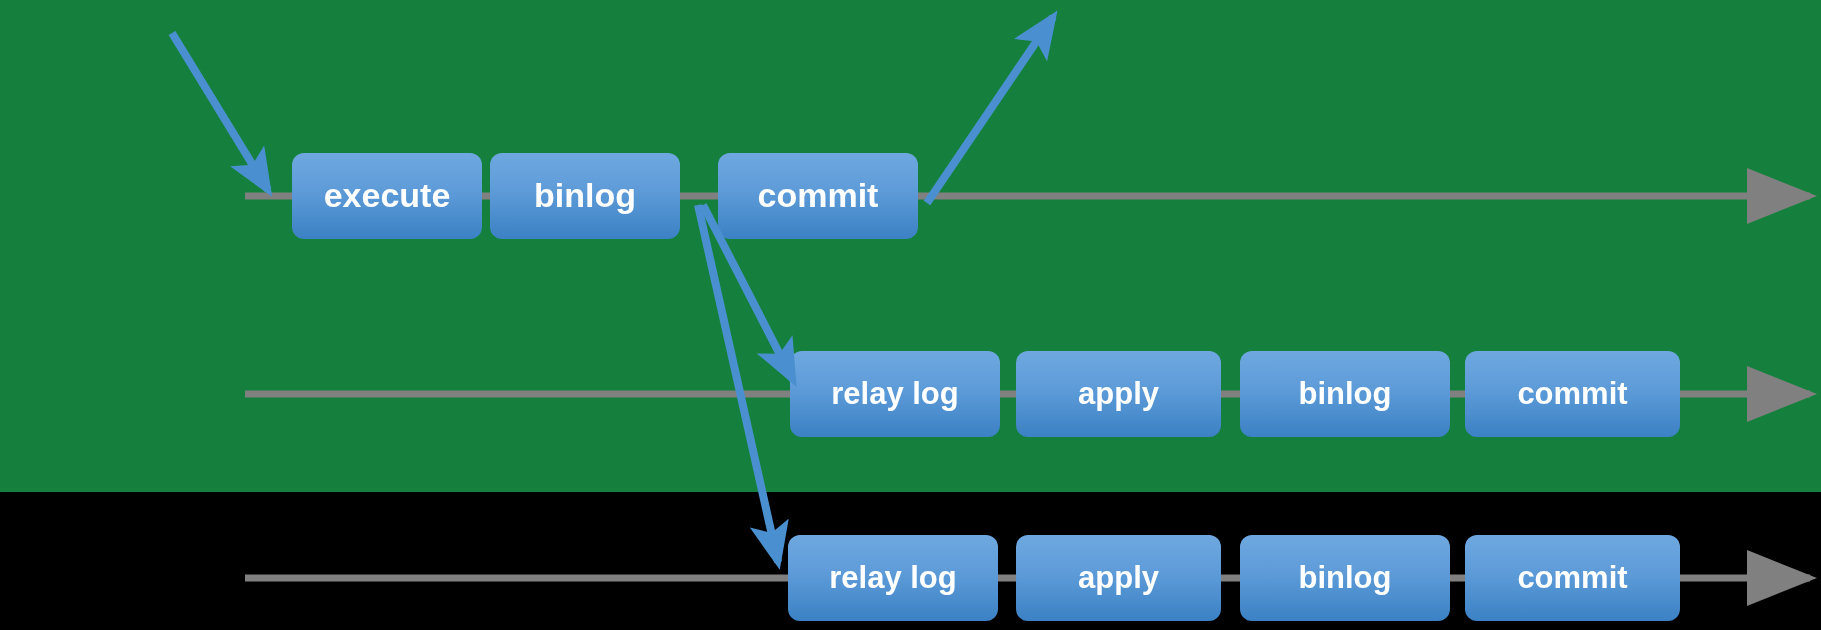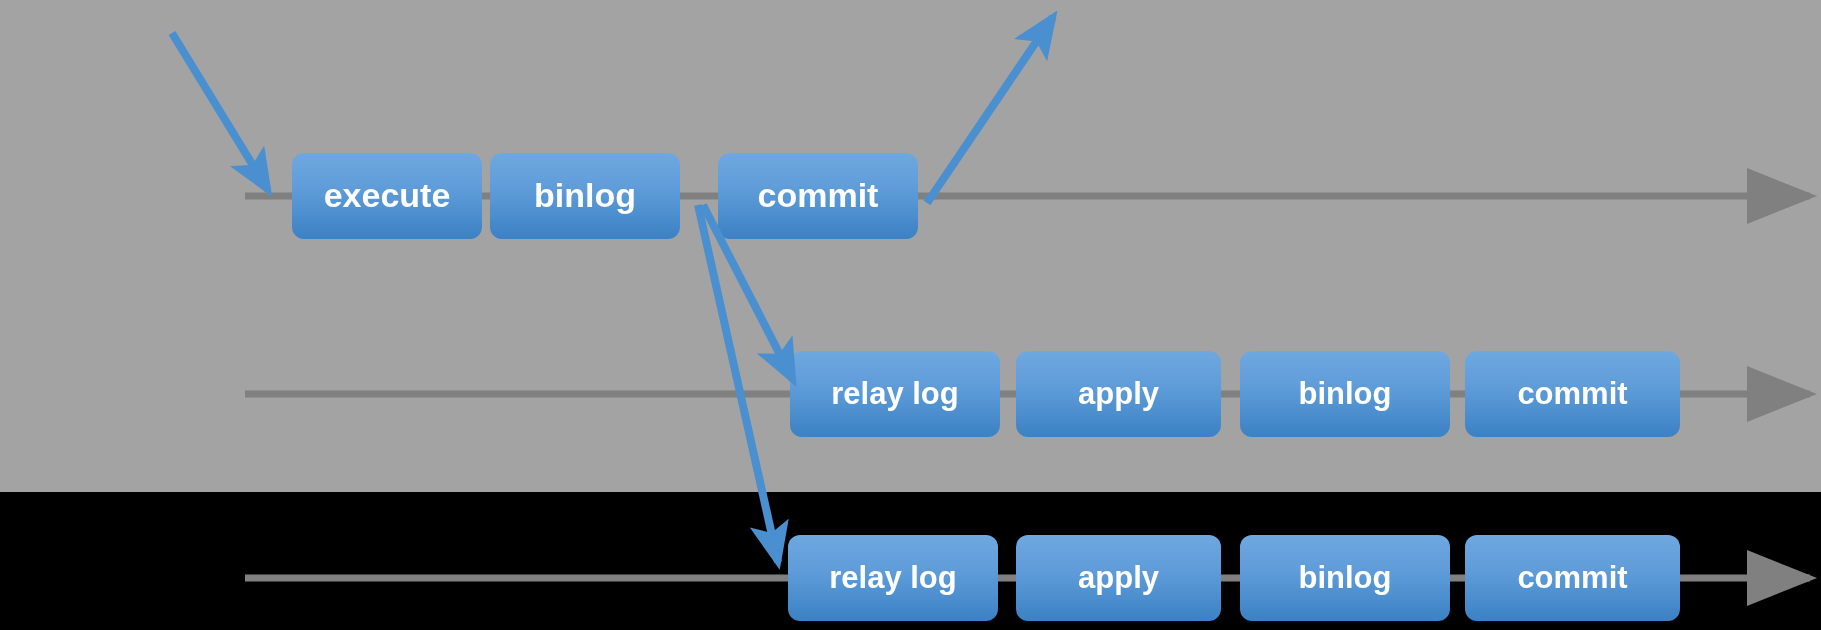--- a/index.html
+++ b/index.html
@@ -10,21 +10,21 @@
   body {
     width: 1821px;
     height: 630px;
     overflow: hidden;
     font-family: "Liberation Sans", sans-serif;
   }
   #diagram-root {
     position: relative;
     width: 1821px;
     height: 492px;
-    background: #a3a3a3;
+    background: #15803d;
   }
   svg.canvas {
     position: absolute;
     left: 0;
     top: 0;
     width: 1821px;
     height: 630px;
     display: block;
   }
   .node-label {

